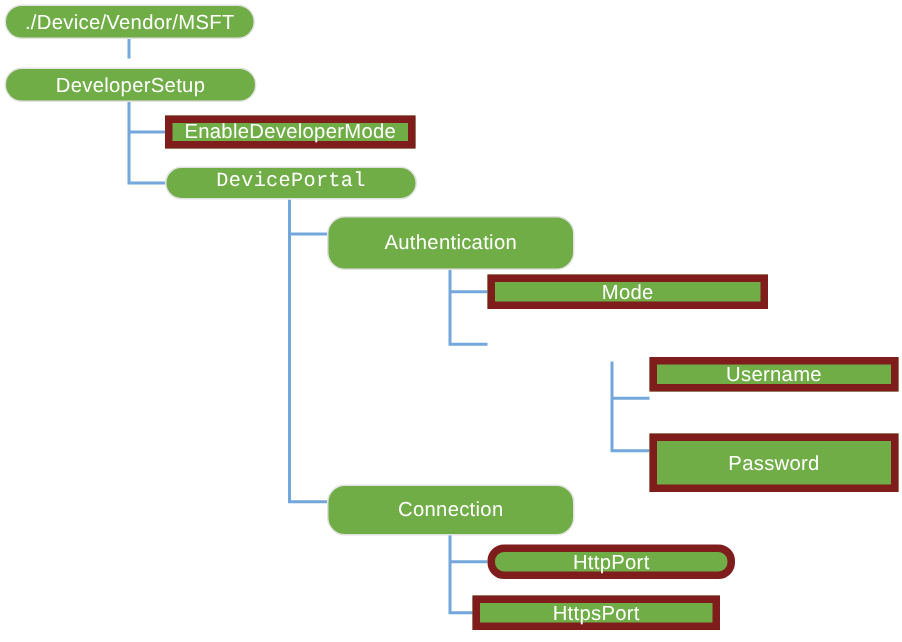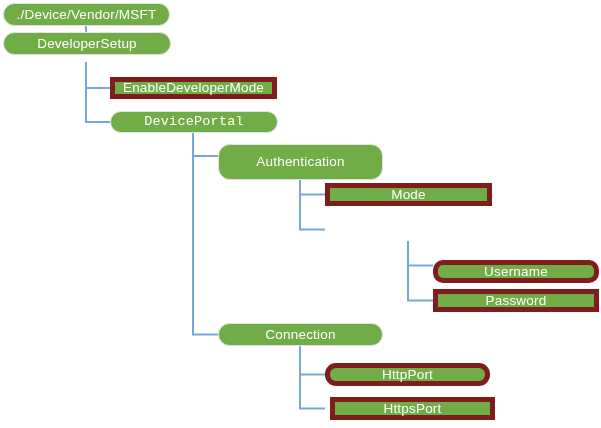--- a/index.html
+++ b/index.html
@@ -65,54 +65,54 @@
     <polyline points="408,241 408,300.5 433,300.5" stroke="#74A7DC"></polyline>
     <polyline points="408,265.5 433,265.5" stroke="#74A7DC"></polyline>
     <polyline points="300,346 300,408.5 325,408.5" stroke="#74A7DC"></polyline>
     <polyline points="300,374.5 325,374.5" stroke="#74A7DC"></polyline>
   </svg>
 
   <div class="node pill" style="left:3px;   top:3px;   width:167px; height:23px;">
     <span>./Device/Vendor/MSFT</span>
   </div>
 
-  <div class="node pill" style="left:3px;   top:32px;  width:168px; height:23px;">
+  <div class="node pill" style="left:3px;   top:45px;  width:168px; height:23px;">
     <span>DeveloperSetup</span>
   </div>
 
   <div class="node rect" style="left:110px; top:77px;  width:167px; height:22px;">
     <span>EnableDeveloperMode</span>
   </div>
 
   <div class="node pill" style="left:110px; top:111px; width:168px; height:22px;font-family:Liberation Mono, monospace;">
     <span>DevicePortal</span>
   </div>
 
   <div class="node pill" style="left:218px; top:144px; width:165px; height:36px;">
     <span>Authentication</span>
   </div>
 
-  <div class="node rect" style="left:325px; top:183px; width:167px; height:23px;">
+  <div class="node rect" style="left:325px; top:183px; width:187px; height:23px;">
     <span>Mode</span>
   </div>
 
 
-  <div class="node rect" style="left:433px; top:260px; width:166px; height:23px;border-radius:10px;">
+  <div class="node rect" style="left:433px; top:238px; width:166px; height:23px;">
     <span>Username</span>
   </div>
 
-  <div class="node rect" style="left:433px; top:289px; width:166px; height:23px;text-align:center;">
+  <div class="node rect" style="left:433px; top:289px; width:166px; height:39px;text-align:center;">
     <span>Password</span>
   </div>
 
-  <div class="node pill" style="left:218px; top:323px; width:165px; height:23px;">
+  <div class="node pill" style="left:218px; top:323px; width:165px; height:34px;">
     <span>Connection</span>
   </div>
 
   <div class="node rect" style="left:325px; top:363px; width:165px; height:23px;border-radius:11px;">
     <span>HttpPort</span>
   </div>
 
-  <div class="node rect" style="left:330px; top:397px; width:165px; height:23px;">
+  <div class="node rect" style="left:315px; top:397px; width:165px; height:23px;">
     <span>HttpsPort</span>
   </div>
 
 </div>
 
 </body></html>

